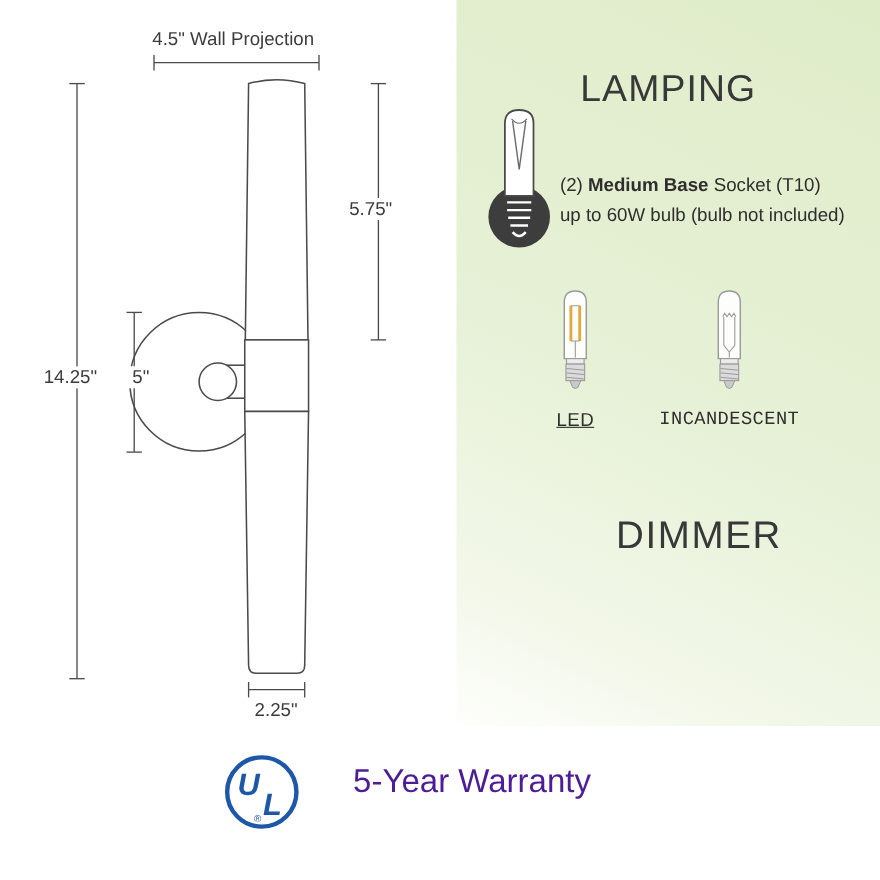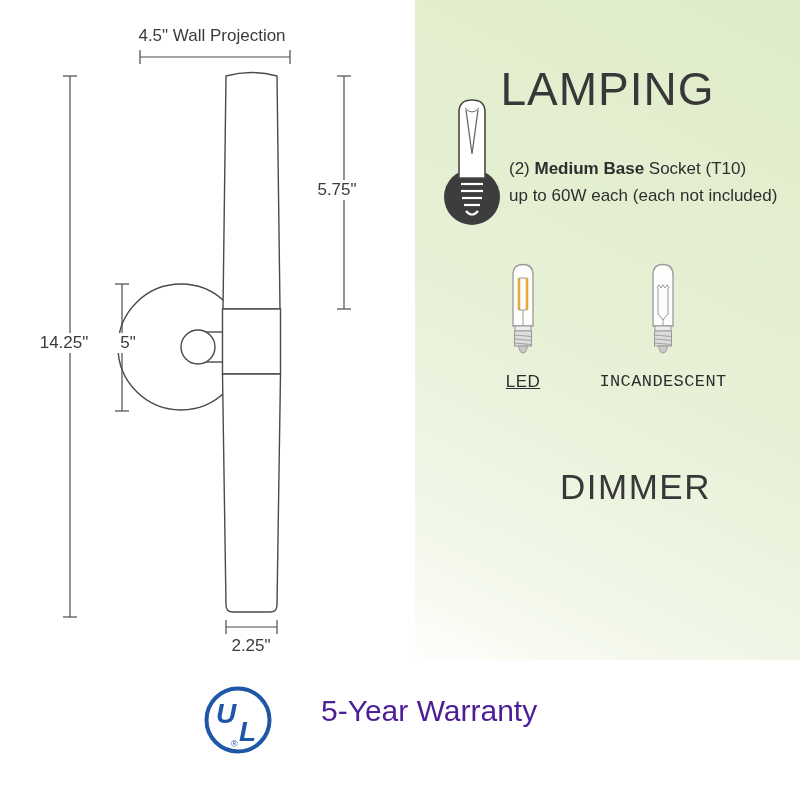--- a/index.html
+++ b/index.html
@@ -6,21 +6,21 @@
   html,body { width:800px; height:800px; background:#ffffff; font-family:"Liberation Sans", sans-serif; }
   .stage { position:relative; width:800px; height:800px; background:#ffffff; overflow:hidden; }
 
   
   .panel {
     position:absolute; left:415px; top:0; width:385px; height:660px;
     background:linear-gradient(206deg, #dfecc8 0%, #e7f1d7 55%, #f3f8ea 85%, #fefefc 100%);
   }
   .lamping-title {
     position:absolute; top:62px; left:0; width:100%; text-align:center;
-    font-size:46px; font-weight:500; letter-spacing:1px; color:#383838;
+    font-size:34px; font-weight:500; letter-spacing:1px; color:#383838;
   }
   .socket-icon { position:absolute; left:26px; top:96px; }
   .socket-text { position:absolute; left:94px; top:155px; width:284px; font-size:17px; line-height:27px; color:#2e2e2e; }
   .socket-text strong { font-weight:bold; }
   .bulb-svg { position:absolute; top:262px; }
   .bulb-led { left:82px; }
   .bulb-inc { left:222px; }
   .bulb-label { position:absolute; top:372px; text-align:center; font-size:17px; font-weight:500; letter-spacing:0.4px; color:#2e2e2e; }
   .bulb-label.led { left:48px; width:120px;text-decoration:underline; }
   .bulb-label.inc { left:168px; width:160px;font-family:Liberation Mono, monospace; }
@@ -96,21 +96,21 @@
         <line x1="20" y1="88" x2="42" y2="88"></line>
         <line x1="20" y1="95" x2="42" y2="95"></line>
         <line x1="21" y1="102" x2="41" y2="102"></line>
         <line x1="23" y1="109" x2="39" y2="109"></line>
         <path d="M25,115 Q31,122 37,115"></path>
       </g>
     </svg>
 
     <div class="socket-text">
       <div><span>(2) </span><strong>Medium Base</strong><span> Socket (T10)</span></div>
-      <div>up to 60W each (each not included)</div>
+      <div>up to 60W bulb (bulb not included)</div>
     </div>
 
     <svg class="bulb-svg bulb-led" width="52" height="100" viewBox="0 0 52 100">
       <path d="M16,64 L16,13 Q16,2.5 26,2.5 Q36,2.5 36,13 L36,64 Z" fill="#fdfdfb" stroke="#9a9a9a" stroke-width="1.3"></path>
       <line x1="22" y1="16" x2="22" y2="48" stroke="#e2aa3c" stroke-width="2.6"></line>
       <line x1="30" y1="16" x2="30" y2="48" stroke="#e2aa3c" stroke-width="2.6"></line>
       <line x1="22" y1="16" x2="30" y2="16" stroke="#9a9a9a" stroke-width="1"></line>
       <line x1="22" y1="48" x2="30" y2="48" stroke="#9a9a9a" stroke-width="1"></line>
       <line x1="26" y1="48" x2="26" y2="63" stroke="#9a9a9a" stroke-width="1"></line>
       <rect x="18" y="64" width="16" height="5" fill="#ececec" stroke="#9a9a9a" stroke-width="1"></rect>

